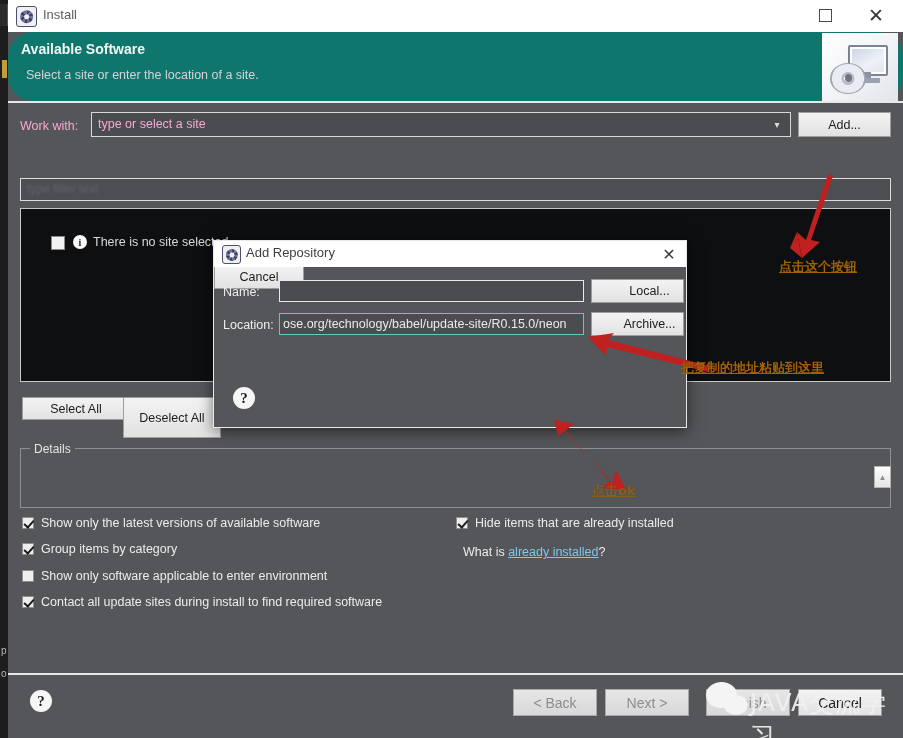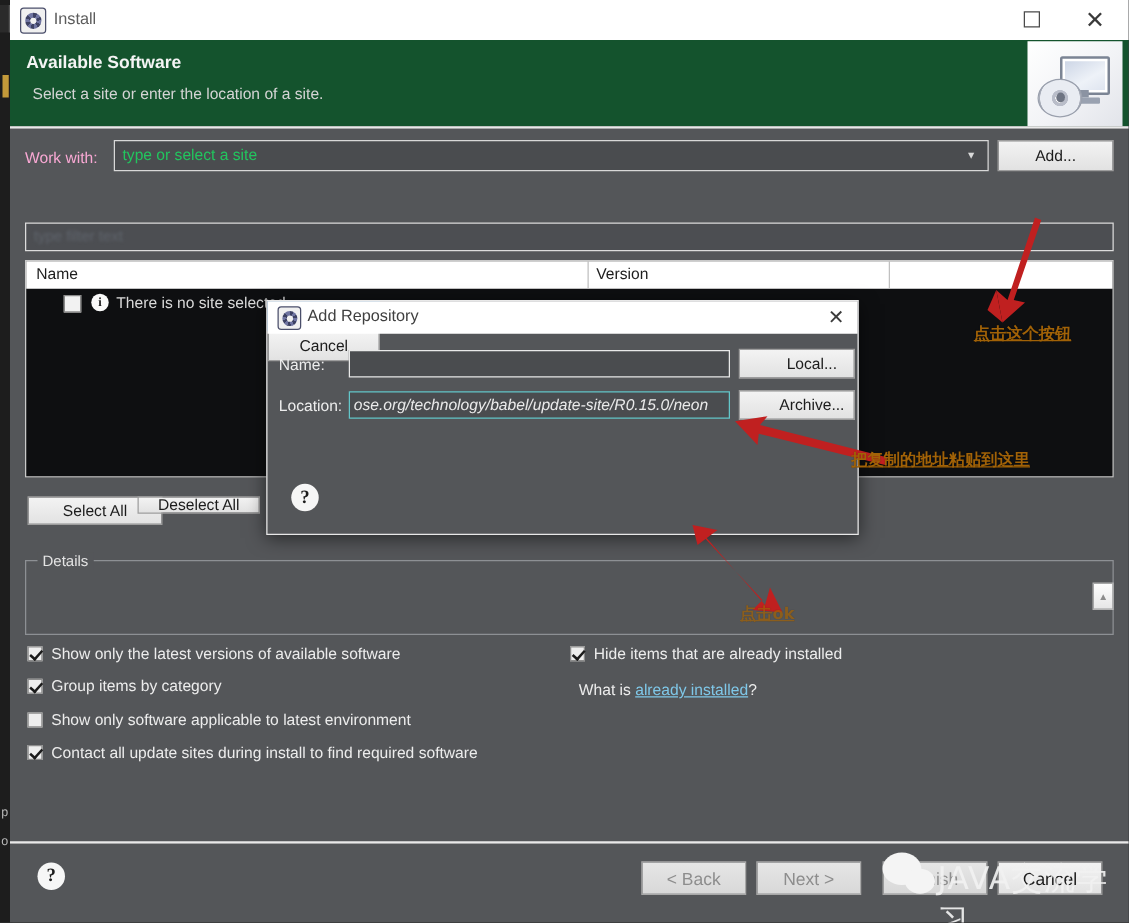--- a/index.html
+++ b/index.html
@@ -25,21 +25,21 @@
   .titlebar{position:absolute;left:0;top:0;width:895px;height:32px;background:#ffffff;}
   .title-ico{position:absolute;left:8px;top:6px;width:19px;height:19px;}
   .title-txt{position:absolute;left:35px;top:7px;font-size:13px;color:#5c5c5c;}
   .win-btn{position:absolute;top:0;width:46px;height:31px;color:#3a3a3a;
            font-size:15px;display:flex;align-items:center;justify-content:center;}
   .win-max{right:55px;}
   .win-close{right:4px;font-size:19px;font-weight:300;}
   .win-square{width:11px;height:11px;border:1.3px solid #4a4a4a;}
 
   
-  .banner{position:absolute;left:0;top:32px;width:895px;height:69px;background:#14532d;}
+  .banner{position:absolute;left:0;top:32px;width:895px;height:69px;background:#0f766e;border-radius:25px;}
   .banner-title{position:absolute;left:13px;top:9px;font-size:14px;font-weight:bold;color:#f4f4f4;}
   .banner-sub{position:absolute;left:18px;top:36px;font-size:12.5px;color:#d4d4d4;}
   .banner-img{position:absolute;right:5px;top:1px;width:76px;height:68px;
     background:linear-gradient(135deg,#ffffff 0%,#f2f3f6 55%,#e2e4ea 100%);}
   .banner-sep{position:absolute;left:0;top:101px;width:895px;height:2px;background:#e9e9e9;}
 
   
   .mon-body{position:absolute;left:26px;top:12px;width:36px;height:27px;background:#fff;
             border:2px solid #7b8494;border-radius:2px;}
   .mon-scr{position:absolute;left:2px;top:2px;width:32px;height:23px;
@@ -51,21 +51,21 @@
       border:1px solid #9aa0ad;}
   .cd-h{position:absolute;left:14px;top:10px;width:7px;height:8px;border-radius:50%;background:#6e7482;}
 
   
   .content{position:absolute;left:0;top:103px;width:895px;height:570px;background:#545659;}
 
   
   .lbl-workwith{position:absolute;left:12px;top:16px;font-size:12.5px;color:#f9a8d4;}
   .combo{position:absolute;left:83px;top:9px;width:700px;height:25px;background:#4a4c4f;
          border:1px solid #d8d8d8;box-sizing:border-box;}
-  .combo-txt{position:absolute;left:6px;top:4px;font-size:12.5px;color:#22c55e;}
+  .combo-txt{position:absolute;left:6px;top:4px;font-size:12.5px;color:#f9a8d4;}
   .combo-arrow{position:absolute;right:2px;top:0;width:22px;height:23px;display:flex;
                align-items:center;justify-content:center;color:#d9d9d9;font-size:10px;}
   .btn{background:linear-gradient(#f3f3f3,#e2e2e2);border:1px solid #9d9d9d;
        color:#1c1c1c;font-size:12.5px;box-sizing:border-box;display:flex;
        align-items:center;justify-content:center;font-family:"Liberation Sans",sans-serif;}
   .btn-add{position:absolute;left:790px;top:9px;width:93px;height:25px;}
 
   .findline{position:absolute;right:12px;top:44px;font-size:12.5px;color:#e2e2e2;white-space:nowrap;}
   .link{color:#7fc7e8;text-decoration:underline;}
 
@@ -84,21 +84,21 @@
   .col-div{position:absolute;top:0;width:1px;height:22px;background:#c0c0c0;}
   .tree-row{position:absolute;left:0;top:24px;width:869px;height:20px;}
   .tree-chk{position:absolute;left:30px;top:3px;width:12px;height:12px;background:#f2f2f2;border:1px solid #8a8a8a;}
   .tree-info{position:absolute;left:52px;top:2px;width:14px;height:14px;border-radius:50%;
              background:#fafafa;color:#1b1b1b;font-size:10px;font-weight:bold;
              display:flex;align-items:center;justify-content:center;font-family:"Liberation Serif",serif;}
   .tree-lbl{position:absolute;left:72px;top:2px;font-size:12.5px;color:#d9d9d9;}
 
   
   .btn-selall{position:absolute;left:14px;top:294px;width:108px;height:23px;}
-  .btn-deselall{position:absolute;left:102px;top:294px;width:98px;height:14px;}
+  .btn-deselall{position:absolute;left:115px;top:294px;width:98px;height:41px;}
 
   
   .details{position:absolute;left:12px;top:345px;width:871px;height:60px;
            border:1px solid #8d9094;box-sizing:border-box;}
   .details-lbl{position:absolute;left:22px;top:339px;font-size:12px;color:#e4e4e4;
                background:#545659;padding:0 4px;}
   .details-scroll{position:absolute;left:866px;top:363px;width:17px;height:22px;
                   background:linear-gradient(#fdfdfd,#e6e6e6);border:1px solid #b4b4b4;
                   box-sizing:border-box;display:flex;align-items:center;justify-content:center;
                   color:#8b8b8b;font-size:8px;}
@@ -131,21 +131,21 @@
   .m-title{position:absolute;left:0;top:0;width:472px;height:26px;background:#ffffff;}
   .m-ico{position:absolute;left:8px;top:4px;width:17px;height:17px;}
   .m-title-txt{position:absolute;left:32px;top:4px;font-size:13px;color:#404040;}
   .m-close{position:absolute;right:6px;top:2px;width:22px;height:22px;color:#3c3c3c;
            font-size:16px;display:flex;align-items:center;justify-content:center;}
   .m-lbl{position:absolute;font-size:12.5px;color:#ededed;}
   .m-lbl-name{left:9px;top:44px;}
   .m-lbl-loc{left:9px;top:77px;}
   .m-input{position:absolute;background:#4a4c4f;box-sizing:border-box;height:22px;}
   .m-in-name{left:65px;top:39px;width:305px;border:1px solid #e9e9e9;}
-  .m-in-loc{left:65px;top:72px;width:305px;border:1px solid #63c6c9;font-style:italic;}
+  .m-in-loc{left:65px;top:72px;width:305px;border:1px solid #63c6c9;}
   .m-in-loc-txt{position:absolute;left:3px;top:3px;font-size:12.5px;color:#eaeaea;white-space:nowrap;}
   .m-btn{position:absolute;width:93px;height:24px;padding-left:24px;}
   .m-local{left:377px;top:38px;}
   .m-archive{left:377px;top:71px;}
   .m-ok{left:276px;top:149px;width:90px;height:24px;
         background:linear-gradient(#eef5fb,#dfeaf5);border:1px solid #5b8fbd;}
   .m-cancel{left:374px;top:149px;width:90px;height:24px;}
   .m-help{position:absolute;left:19px;top:146px;width:22px;height:22px;border-radius:50%;
           background:#f6f6f6;color:#1c1c1c;font-size:15px;font-weight:bold;
           display:flex;align-items:center;justify-content:center;font-family:"Liberation Serif",serif;}
@@ -224,26 +224,20 @@
         <div class="combo-arrow">▾</div>
       </div>
       <div class="btn btn-add">Add...</div>
 
 
       <div class="filterbox">
         <div class="filter-txt">type filter text</div>
       </div>
 
       <div class="table">
-        <div class="thead">
-          <div class="th th-name">Name</div>
-          <div class="th th-ver">Version</div>
-          <div class="col-div" style="left:449px"></div>
-          <div class="col-div" style="left:690px"></div>
-        </div>
         <div class="tree-row">
           <div class="tree-chk"></div>
           <div class="tree-info">i</div>
           <div class="tree-lbl">There is no site selected.</div>
         </div>
       </div>
 
       <div class="btn btn-selall">Select All</div>
       <div class="btn btn-deselall">Deselect All</div>
 
@@ -251,21 +245,21 @@
       <div class="details-lbl">Details</div>
       <div class="details-scroll">▲</div>
 
       <div class="cbrow" style="left:14px;top:413px">
         <span class="cb on"></span><span>Show only the latest versions of available software</span>
       </div>
       <div class="cbrow" style="left:14px;top:439px">
         <span class="cb on"></span><span>Group items by category</span>
       </div>
       <div class="cbrow" style="left:14px;top:466px">
-        <span class="cb"></span><span>Show only software applicable to latest environment</span>
+        <span class="cb"></span><span>Show only software applicable to enter environment</span>
       </div>
       <div class="cbrow" style="left:14px;top:492px">
         <span class="cb on"></span><span>Contact all update sites during install to find required software</span>
       </div>
 
       <div class="cbrow" style="left:448px;top:413px">
         <span class="cb on"></span><span>Hide items that are already installed</span>
       </div>
       <div class="whatis" style="left:455px;top:442px"><span>What is </span><span class="link">already installed</span><span>?</span></div>
     </div>

